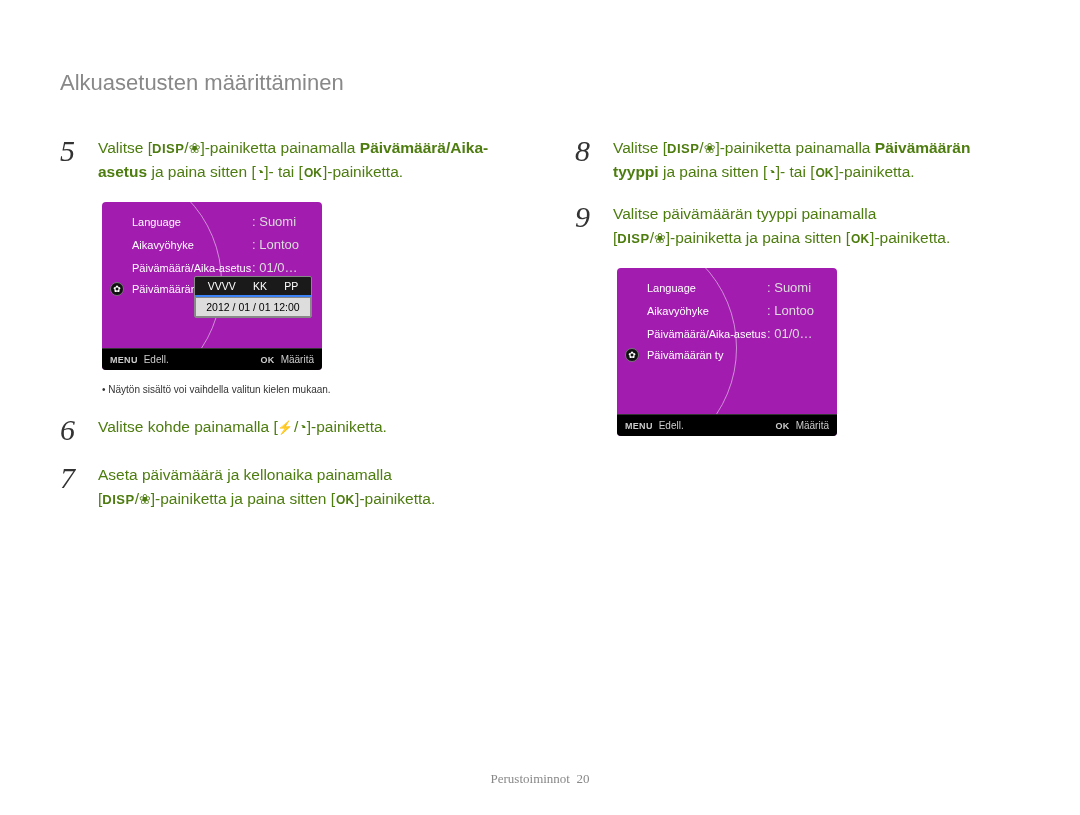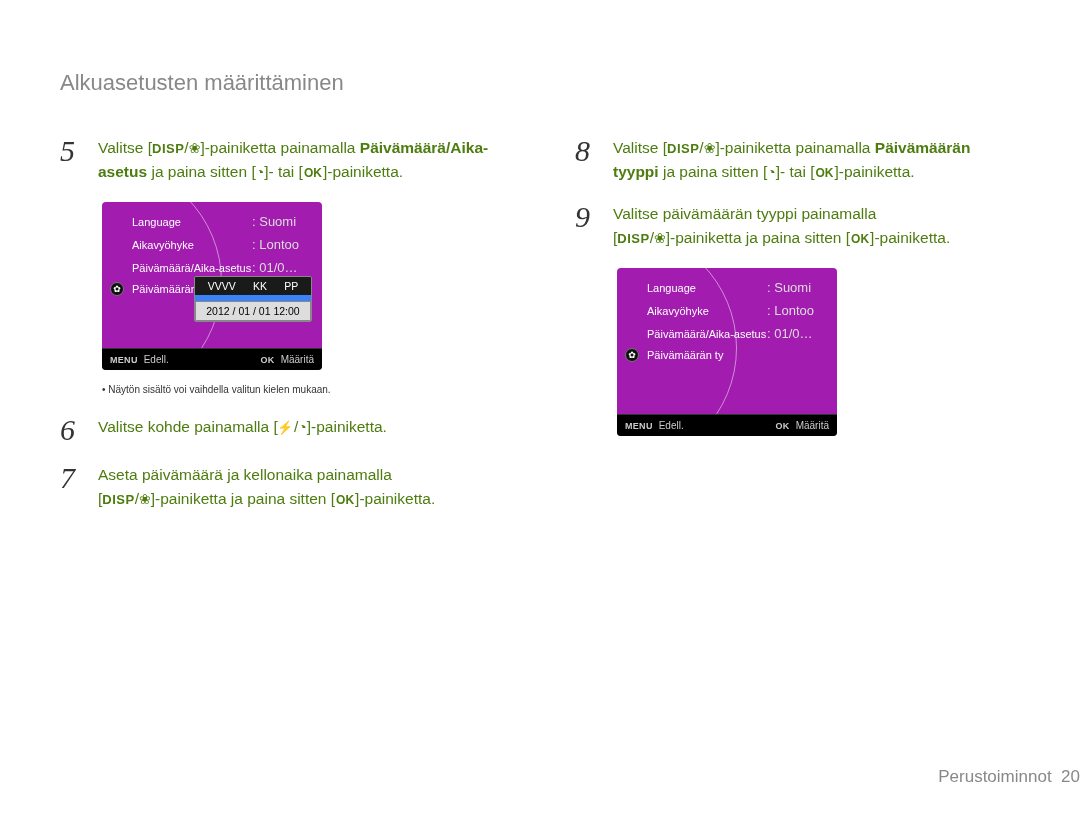--- a/index.html
+++ b/index.html
@@ -137,21 +137,21 @@
     width: 118px;
     background: #1a1a1a;
     border: 1px solid #888;
     border-radius: 2px;
     font-size: 10.5px;
   }
   .dropdown .dd-head {
     display: flex;
     justify-content: space-around;
     padding: 3px 4px;
-    border-bottom: 6px solid #3b82f6;
+    border-bottom: 2px solid #3b82f6;
   }
   .dropdown .dd-val {
     background: #ddd;
     color: #000;
     padding: 3px 4px;
     text-align: center;
     font-size: 10.5px;
     border: 1px solid #888;
   }
   .dd-list .opt {
@@ -166,23 +166,24 @@
   }
   .dd-list .opt.sel::before {
     content: "✔ ";
     font-size: 9px;
   }
   .page-footer {
     position: absolute;
     bottom: 28px;
     left: 0;
     right: 0;
-    text-align: right;
-    font-size: 17px;
+    text-align: center;
+    font-size: 13px;
     color: #888;
+    font-family: Liberation Serif, serif;
   }
 </style>
 </head>
 <body>
 
 <div class="page-title">Alkuasetusten määrittäminen</div>
 
 <div class="columns">
 
   <div class="col">

